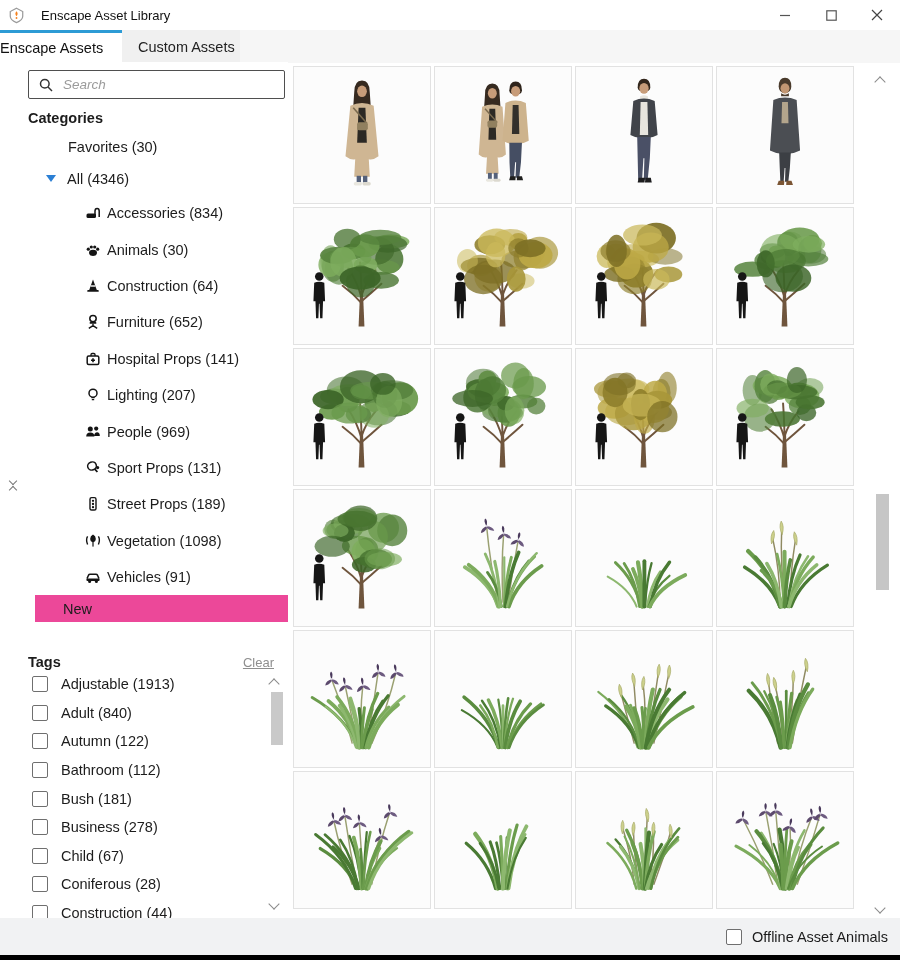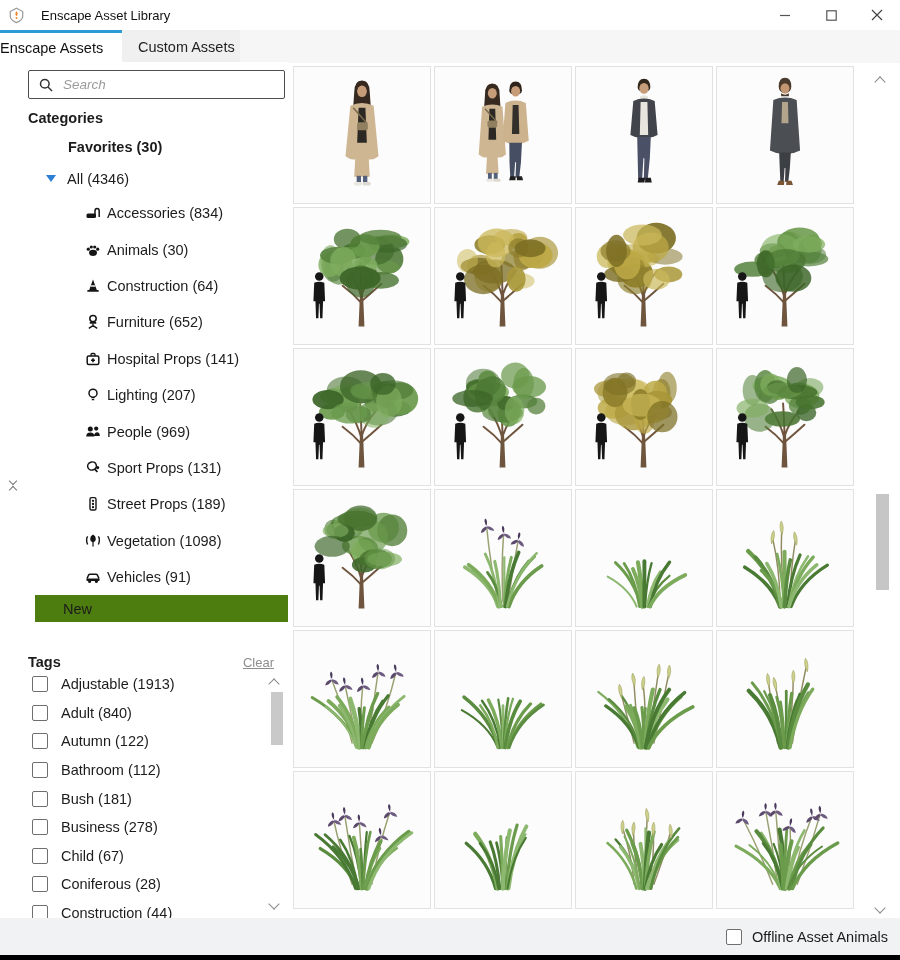--- a/index.html
+++ b/index.html
@@ -21,29 +21,29 @@
   .sidebar{position:absolute;left:8px;top:62px;width:280px;height:856px;background:#fff;overflow:hidden;}
   .searchbox{position:absolute;left:20px;top:8px;width:257px;height:29px;border:1px solid #4f4f4f;
              border-radius:2px;display:flex;align-items:center;background:#fff;box-sizing:border-box;}
   .searchbox svg{margin:0 8px 0 10px;flex:none;}
   .searchbox input{border:none;outline:none;flex:1;font-family:"Liberation Sans",sans-serif;
                    font-size:13.5px;color:#333;background:transparent;}
   .searchbox input::placeholder{font-style:italic;color:#9b9b9b;}
   .cat-title{position:absolute;left:20px;top:48px;font-weight:bold;font-size:14.5px;}
   .cat-list{position:absolute;left:0;top:70px;right:0;}
   .cat-row{display:flex;align-items:center;font-size:14.5px;cursor:default;}
-  .cat-row.fav{height:30px;padding-left:60px;font-weight:bold;}
+  .cat-row.fav{height:30px;padding-left:60px;}
   .cat-row.all{height:33px;}
   .cat-row.child{height:36.4px;}
   .tri-down{width:0;height:0;border-left:5.5px solid transparent;border-right:5.5px solid transparent;
             border-top:7px solid #2b7fd4;margin-left:38px;}
   .all-label{margin-left:11px;}
   .cat-icon{width:18px;height:18px;margin-left:76px;flex:none;display:flex;align-items:center;justify-content:center;}
   .cat-label{margin-left:5px;}
-  .new-row{position:absolute;left:27px;top:533px;width:253px;height:27px;background:#4d7c0f;
+  .new-row{position:absolute;left:27px;top:533px;width:253px;height:27px;background:#ec4899;
            display:flex;align-items:center;font-size:14.5px;}
   .new-row span{margin-left:28px;}
   .tags-head{position:absolute;left:20px;top:589px;right:14px;height:22px;display:flex;
              align-items:center;justify-content:space-between;}
   .tags-title{font-weight:bold;font-size:14.5px;}
   .clear-link{font-size:13px;color:#8e8e8e;text-decoration:underline;cursor:pointer;}
   .tags-viewport{position:absolute;left:24px;top:608px;width:232px;height:248px;overflow:hidden;}
   .tag-row{height:28.6px;display:flex;align-items:center;font-size:14.5px;}
   .cb{width:16px;height:16px;border:1.5px solid #6f6f6f;border-radius:2px;background:#fff;flex:none;box-sizing:border-box;}
   .tag-label{margin-left:13px;}

